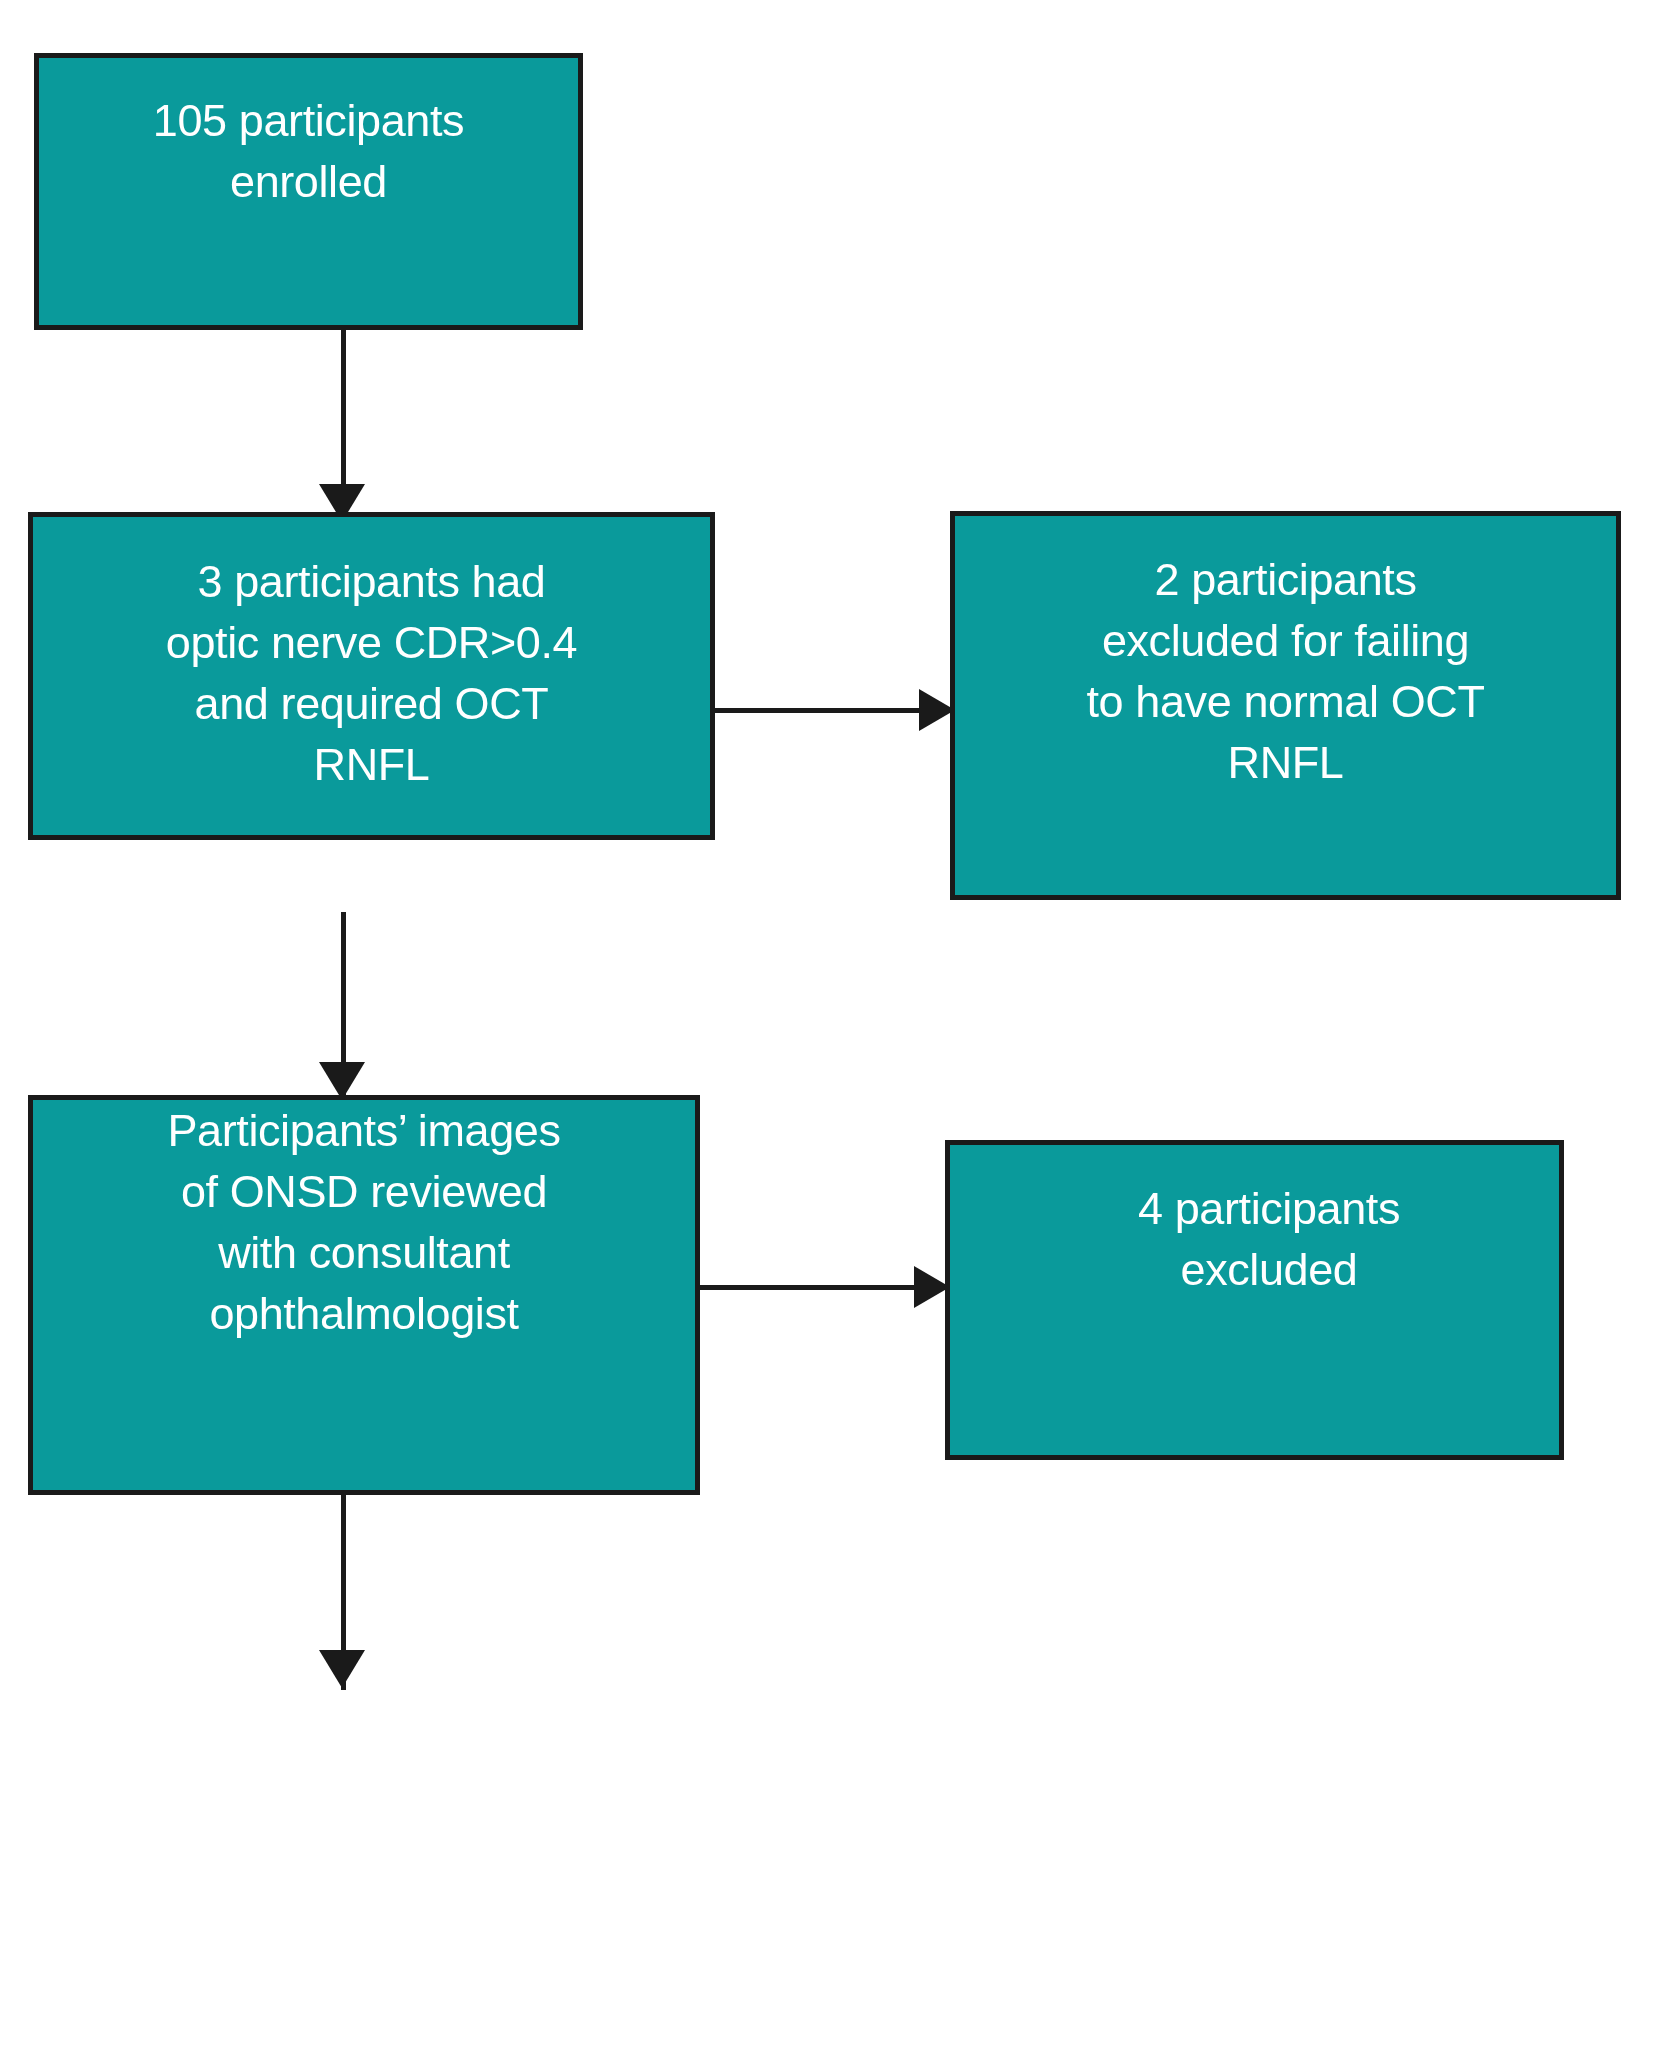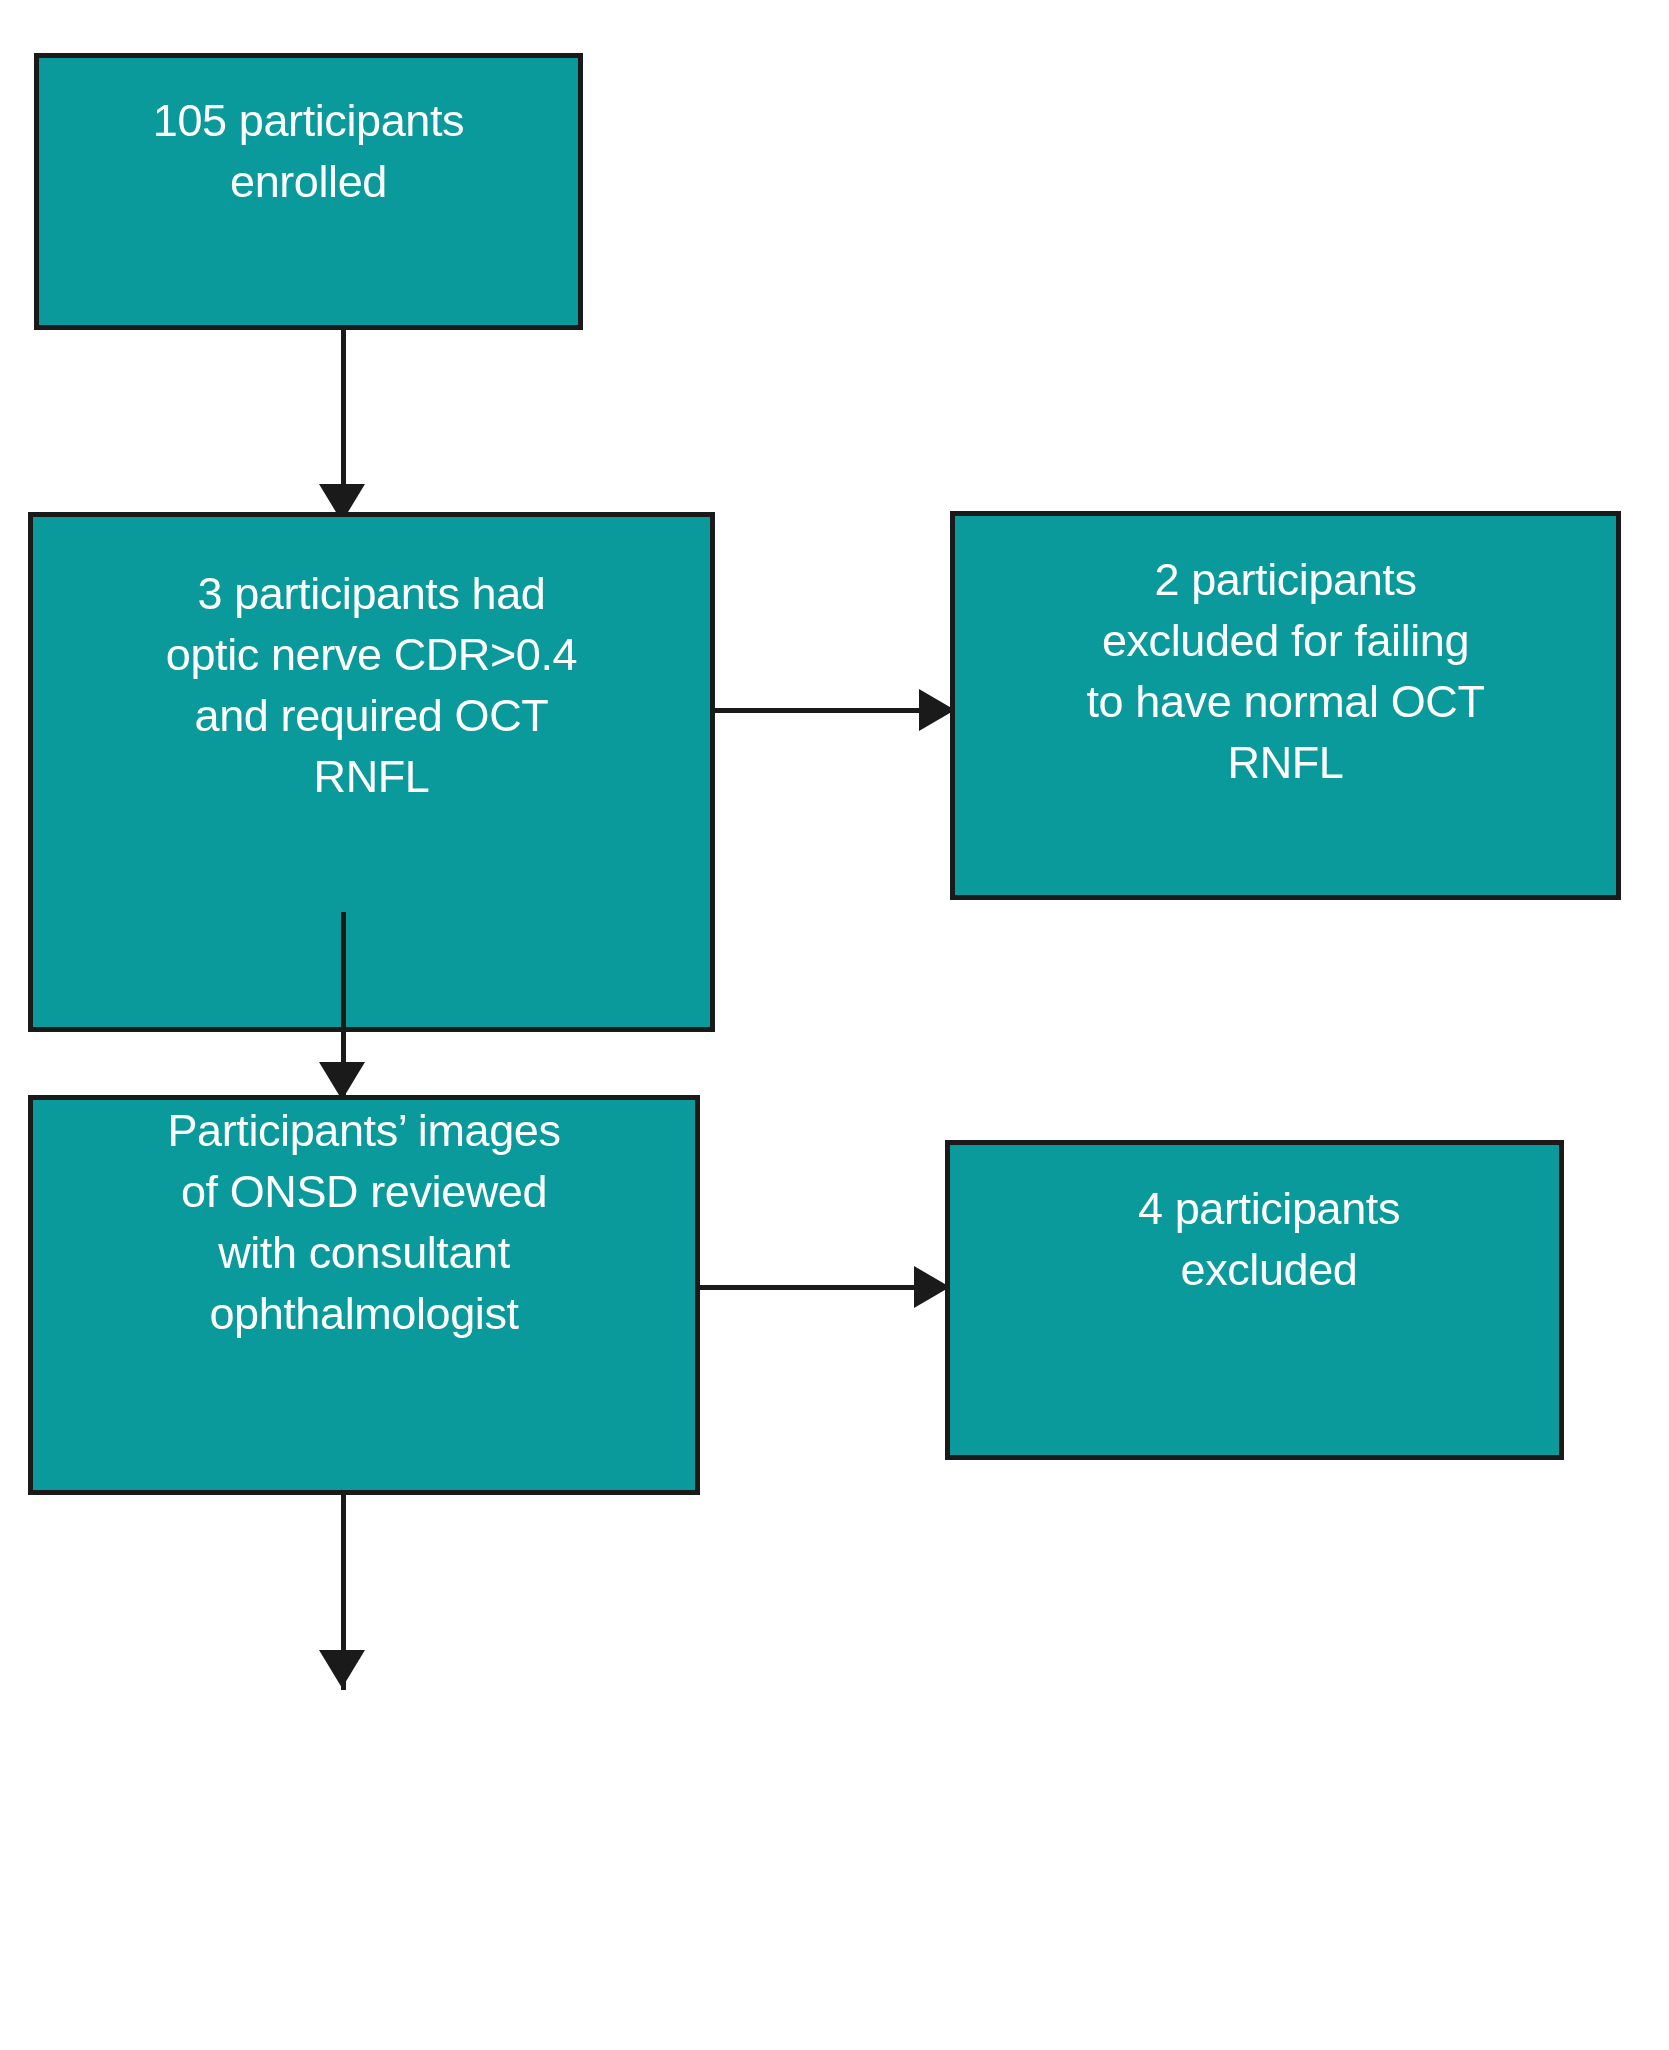--- a/index.html
+++ b/index.html
@@ -29,21 +29,21 @@
     letter-spacing: -0.4px;
     white-space: pre-line;
     overflow: hidden;
   }
   .node .node-text {
     display: block;
     width: 100%;
   }
   
   #node-enrolled      { left: 34px;  top: 53px;   width: 549px; height: 277px; align-items: flex-start; padding-top: 32px; }
-  #node-cdr           { left: 28px;  top: 512px;  width: 687px; height: 520px; align-items: flex-start; padding-top: 46px; }
+  #node-cdr           { left: 28px;  top: 512px;  width: 687px; height: 328px; align-items: flex-start; padding-top: 34px; }
   #node-excluded-oct  { left: 950px; top: 511px;  width: 671px; height: 389px; align-items: flex-start; padding-top: 33px; }
   #node-review        { left: 28px;  top: 1095px; width: 672px; height: 400px; align-items: flex-start; }
   #node-excluded-4    { left: 945px; top: 1140px; width: 619px; height: 320px; align-items: flex-start; padding-top: 33px; padding-left: 29px; }
   #node-included      { left: 49px;  top: 1682px; width: 614px; height: 313px; align-items: flex-start; padding-top: 32px; }
 
   
   .edge-v {
     position: absolute;
     width: 5px;
     background: #1a1a1a;

